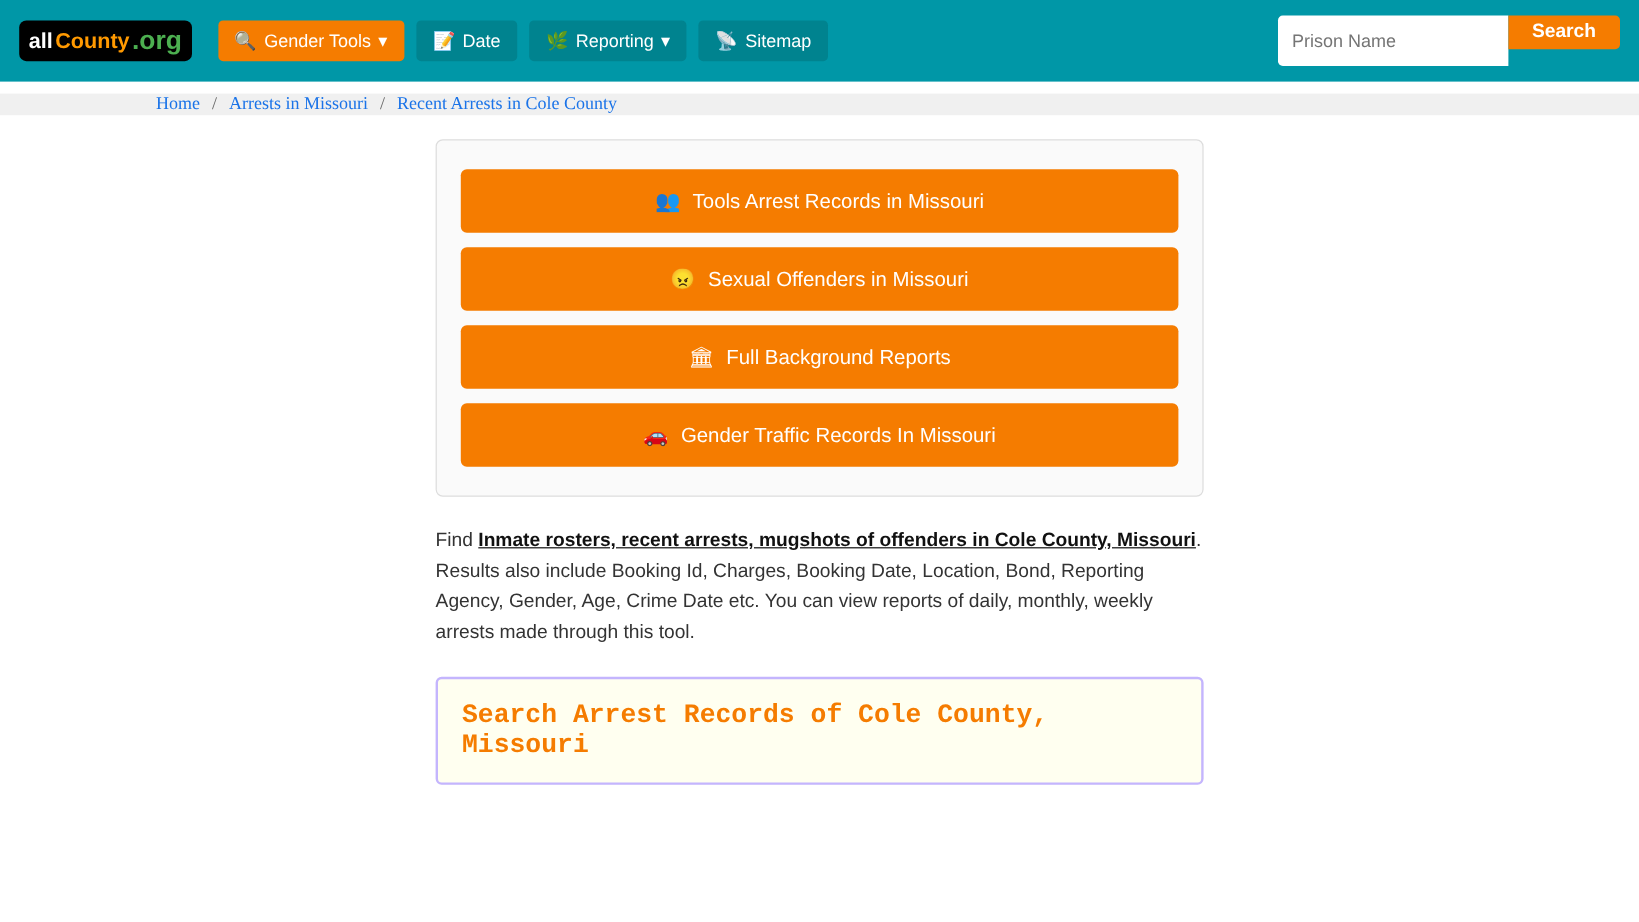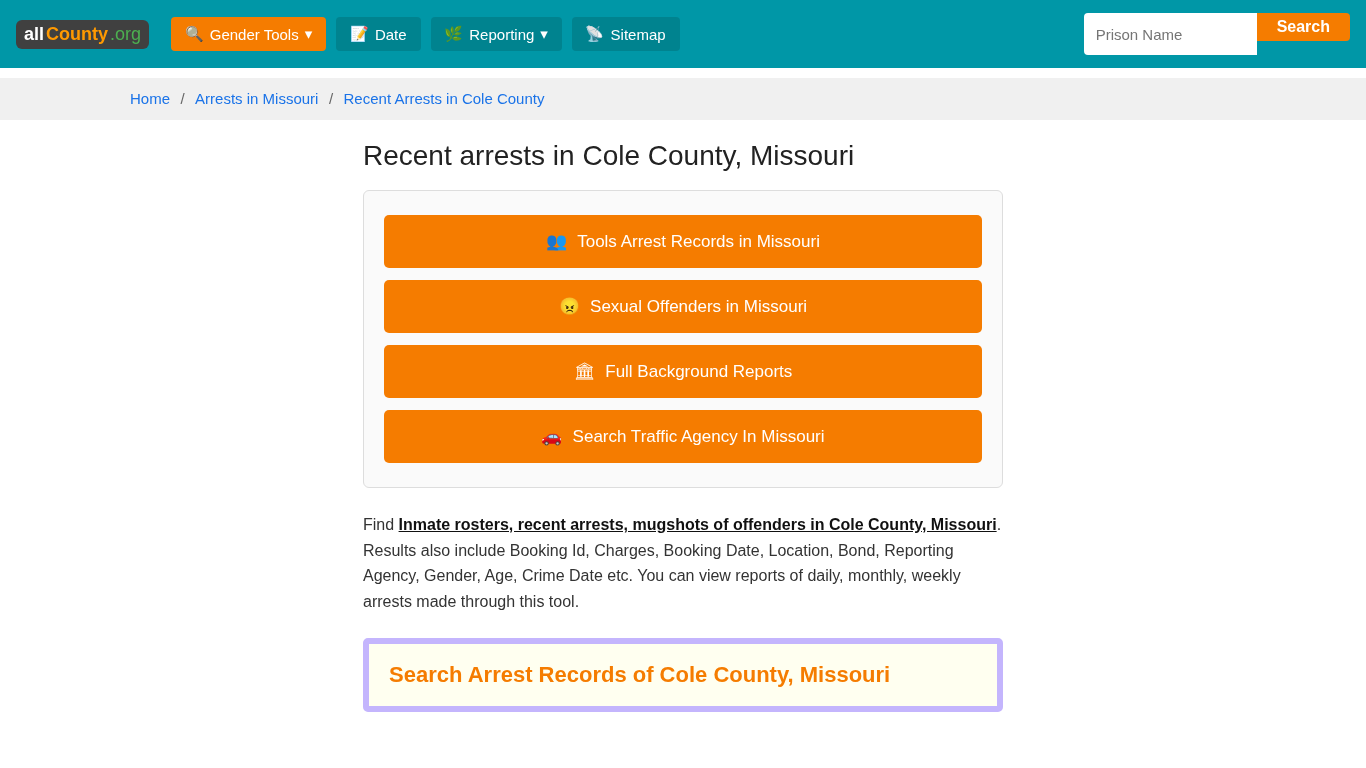--- a/index.html
+++ b/index.html
@@ -13,30 +13,30 @@
       padding: 0 16px;
       height: 68px;
       gap: 10px;
     }
     .logo-wrap {
       display: flex;
       align-items: center;
       margin-right: 12px;
     }
     .logo-box {
-      background: #404040;
+      background: #000000;
       border-radius: 6px;
       padding: 4px 8px;
       display: flex;
       align-items: center;
       gap: 2px;
     }
     .logo-all { color: #fff; font-weight: bold; font-size: 18px; }
     .logo-inmates { color: #f90; font-weight: bold; font-size: 18px; }
-    .logo-org { color: #4caf50; font-weight: normal; font-size: 18px; }
+    .logo-org { color: #4caf50; font-weight: bold; font-size: 22px; }
     .nav-btn {
       background-color: #f57c00;
       color: #fff;
       border: none;
       border-radius: 4px;
       padding: 8px 14px;
       font-size: 15px;
       cursor: pointer;
       display: flex;
       align-items: center;
@@ -56,40 +56,41 @@
       gap: 6px;
       white-space: nowrap;
     }
     .nav-spacer { flex: 1; }
     .search-input {
       padding: 8px 12px;
       font-size: 15px;
       border: none;
       border-radius: 4px 0 0 4px;
       outline: none;
-      width: 173px;
+      width: 192px;
       height: 42px;
     }
     .search-btn {
       background: #f57c00;
       color: #fff;
       border: none;
       border-radius: 0 4px 4px 0;
       padding: 0 20px;
       font-size: 16px;
       font-weight: bold;
       cursor: pointer;
       height: 28px;
     }
 
     
     .breadcrumb-bar {
       background: #f0f0f0;
-      padding: 12px 130px;
+      padding: 0 130px;
       margin-top: 10px;
+      font-family: Liberation Serif, serif;
     }
     .breadcrumb-bar a {
       color: #1a73e8;
       text-decoration: none;
       font-size: 15px;
     }
     .breadcrumb-bar .sep {
       color: #666;
       margin: 0 6px;
       font-size: 15px;
@@ -146,24 +147,25 @@
       line-height: 1.6;
       color: #333;
       margin-bottom: 24px;
       max-width: 760px;
     }
     .description b { color: #111; text-decoration: underline; }
 
     
     .search-section {
       background: #fffff0;
-      border: 6px solid #c4b5fd;
+      border: 2px solid #c4b5fd;
       border-radius: 5px;
       padding: 18px 20px;
       max-width: 760px;
+      font-family: Liberation Mono, monospace;
     }
     .search-section-title {
       color: #f57c00;
       font-size: 22px;
       font-weight: bold;
     }
   </style>
 </head>
 <body>
 
@@ -212,38 +214,37 @@
   <a href="#">Home</a>
   <span class="sep">/</span>
   <a href="#">Arrests in Missouri</a>
   <span class="sep">/</span>
   <span class="current">Recent Arrests in Cole County</span>
 </div>
 
 <div style="padding: 0 0 0 0;">
   <div class="main-content">
 
-    <h1 class="page-title">Recent arrests in Cole County, Missouri</h1>
 
     <div class="btn-panel">
       <button class="action-btn">
         <span>👥</span>
         <span>Tools Arrest Records in Missouri</span>
       </button>
       <button class="action-btn">
         <span>😠</span>
         <span>Sexual Offenders in Missouri</span>
       </button>
       <button class="action-btn">
         <span>🏛</span>
         <span>Full Background Reports</span>
       </button>
       <button class="action-btn">
         <span>🚗</span>
-        <span>Search Traffic Agency In Missouri</span>
+        <span>Gender Traffic Records In Missouri</span>
       </button>
     </div>
 
     <p class="description">
       <span>Find </span><b>Inmate rosters, recent arrests, mugshots of offenders in Cole County, Missouri</b><span>. Results also include Booking Id, Charges, Booking Date, Location, Bond, Reporting Agency, Gender, Age, Crime Date etc. You can view reports of daily, monthly, weekly arrests made through this tool.</span>
     </p>
 
     <div class="search-section">
       <h2 class="search-section-title">Search Arrest Records of Cole County, Missouri</h2>
     </div>

